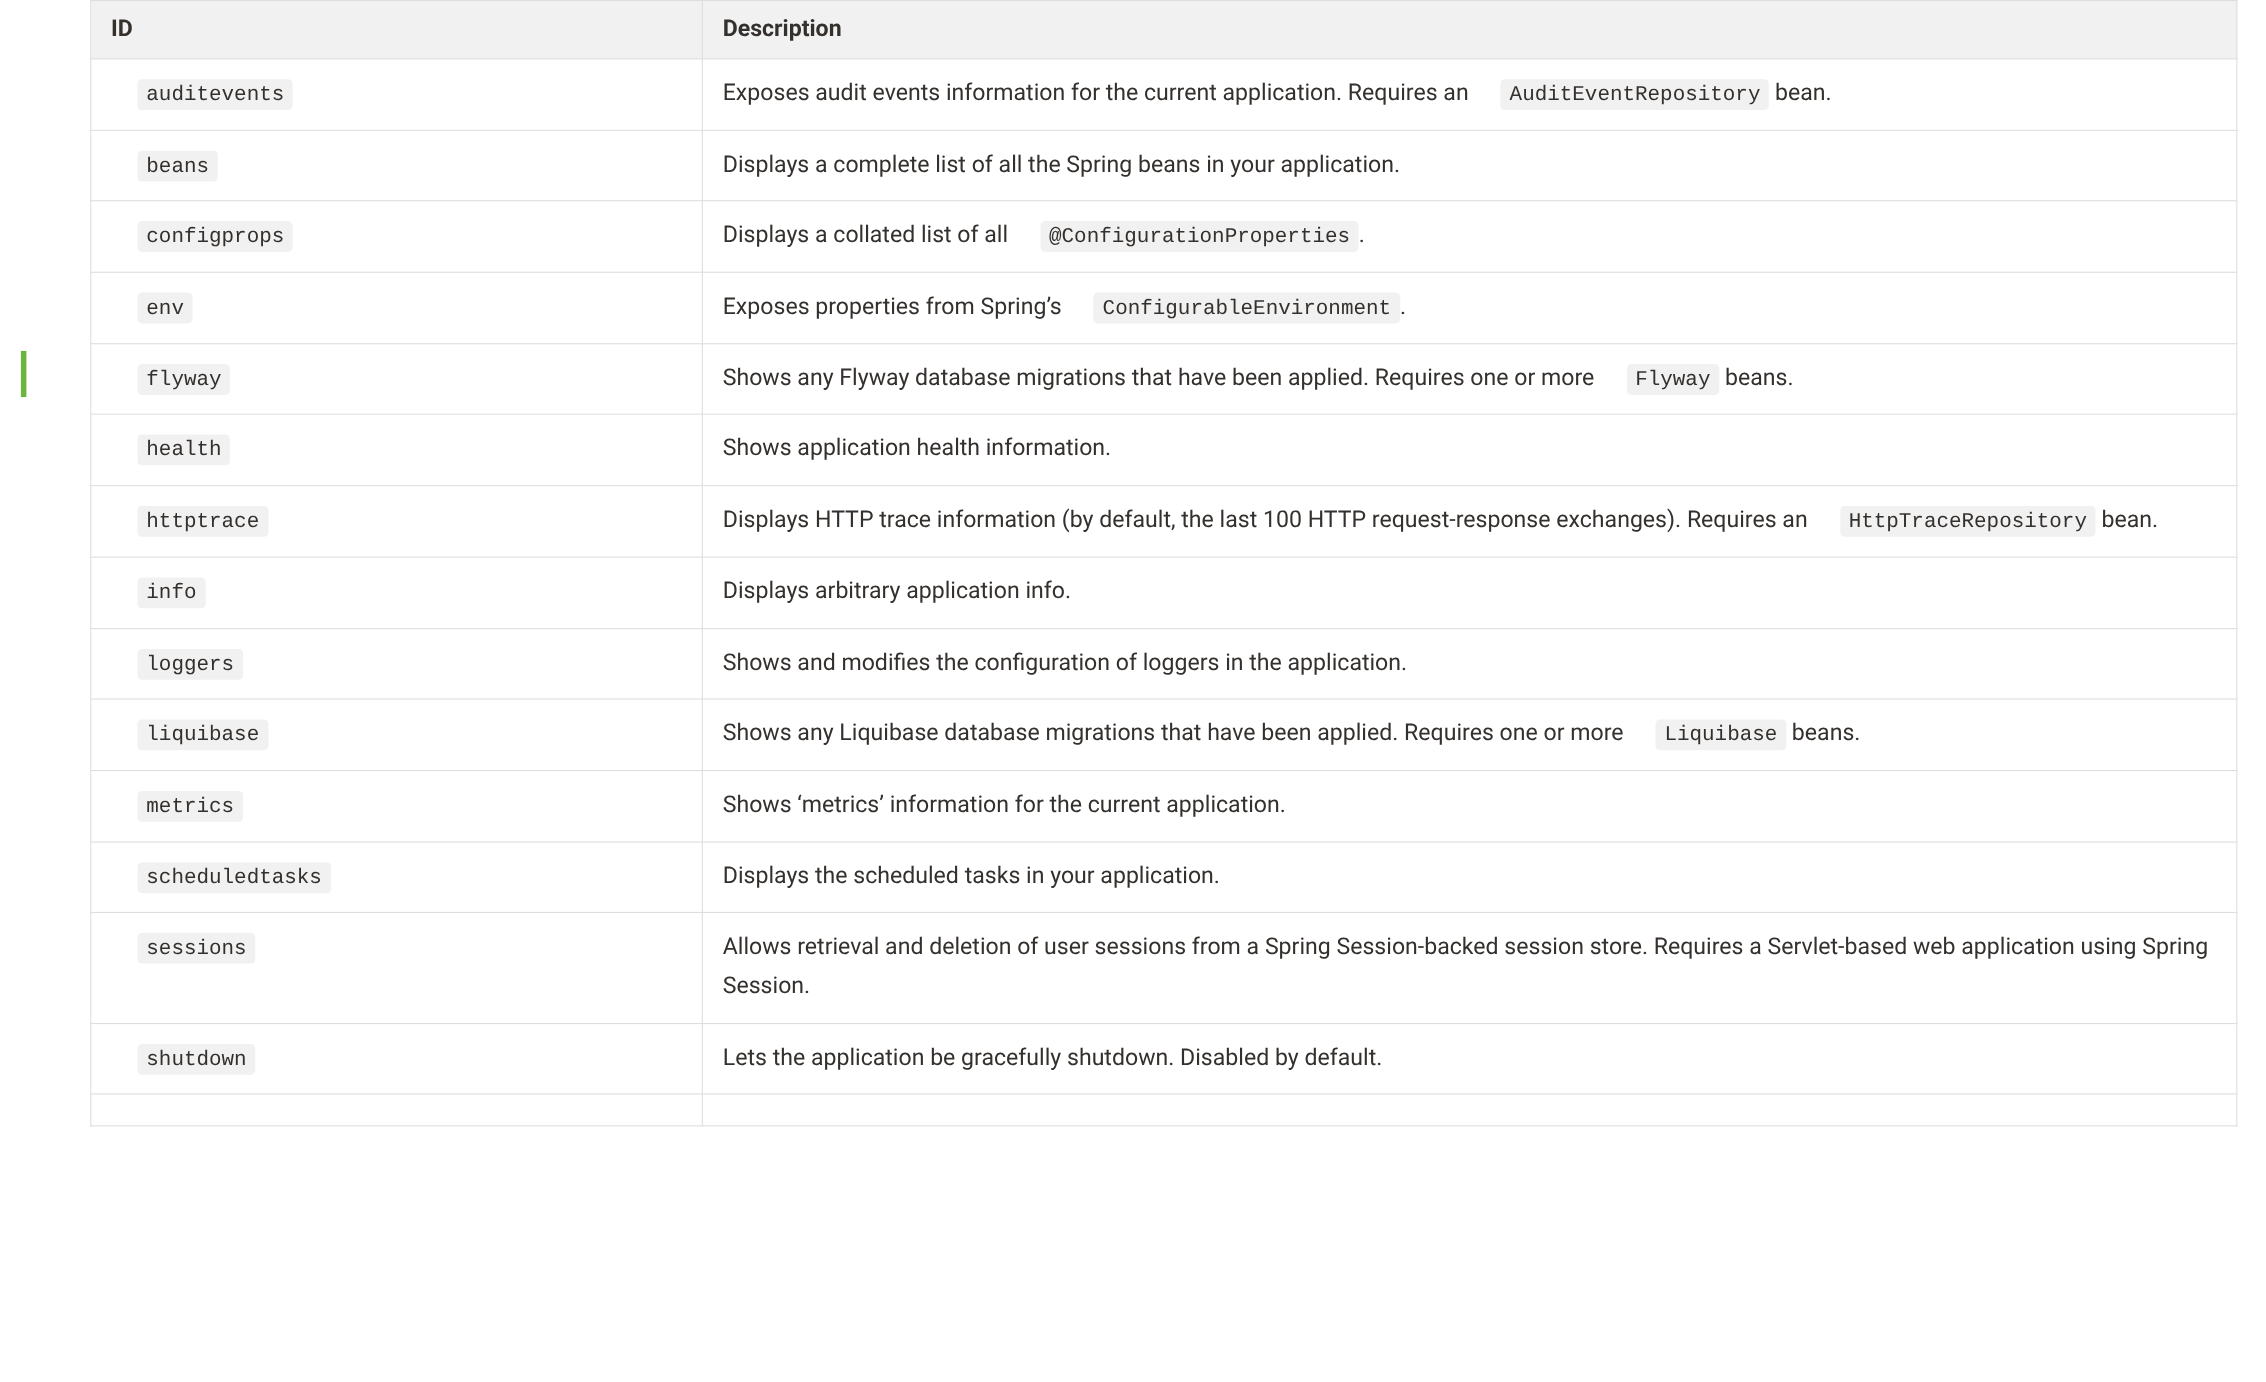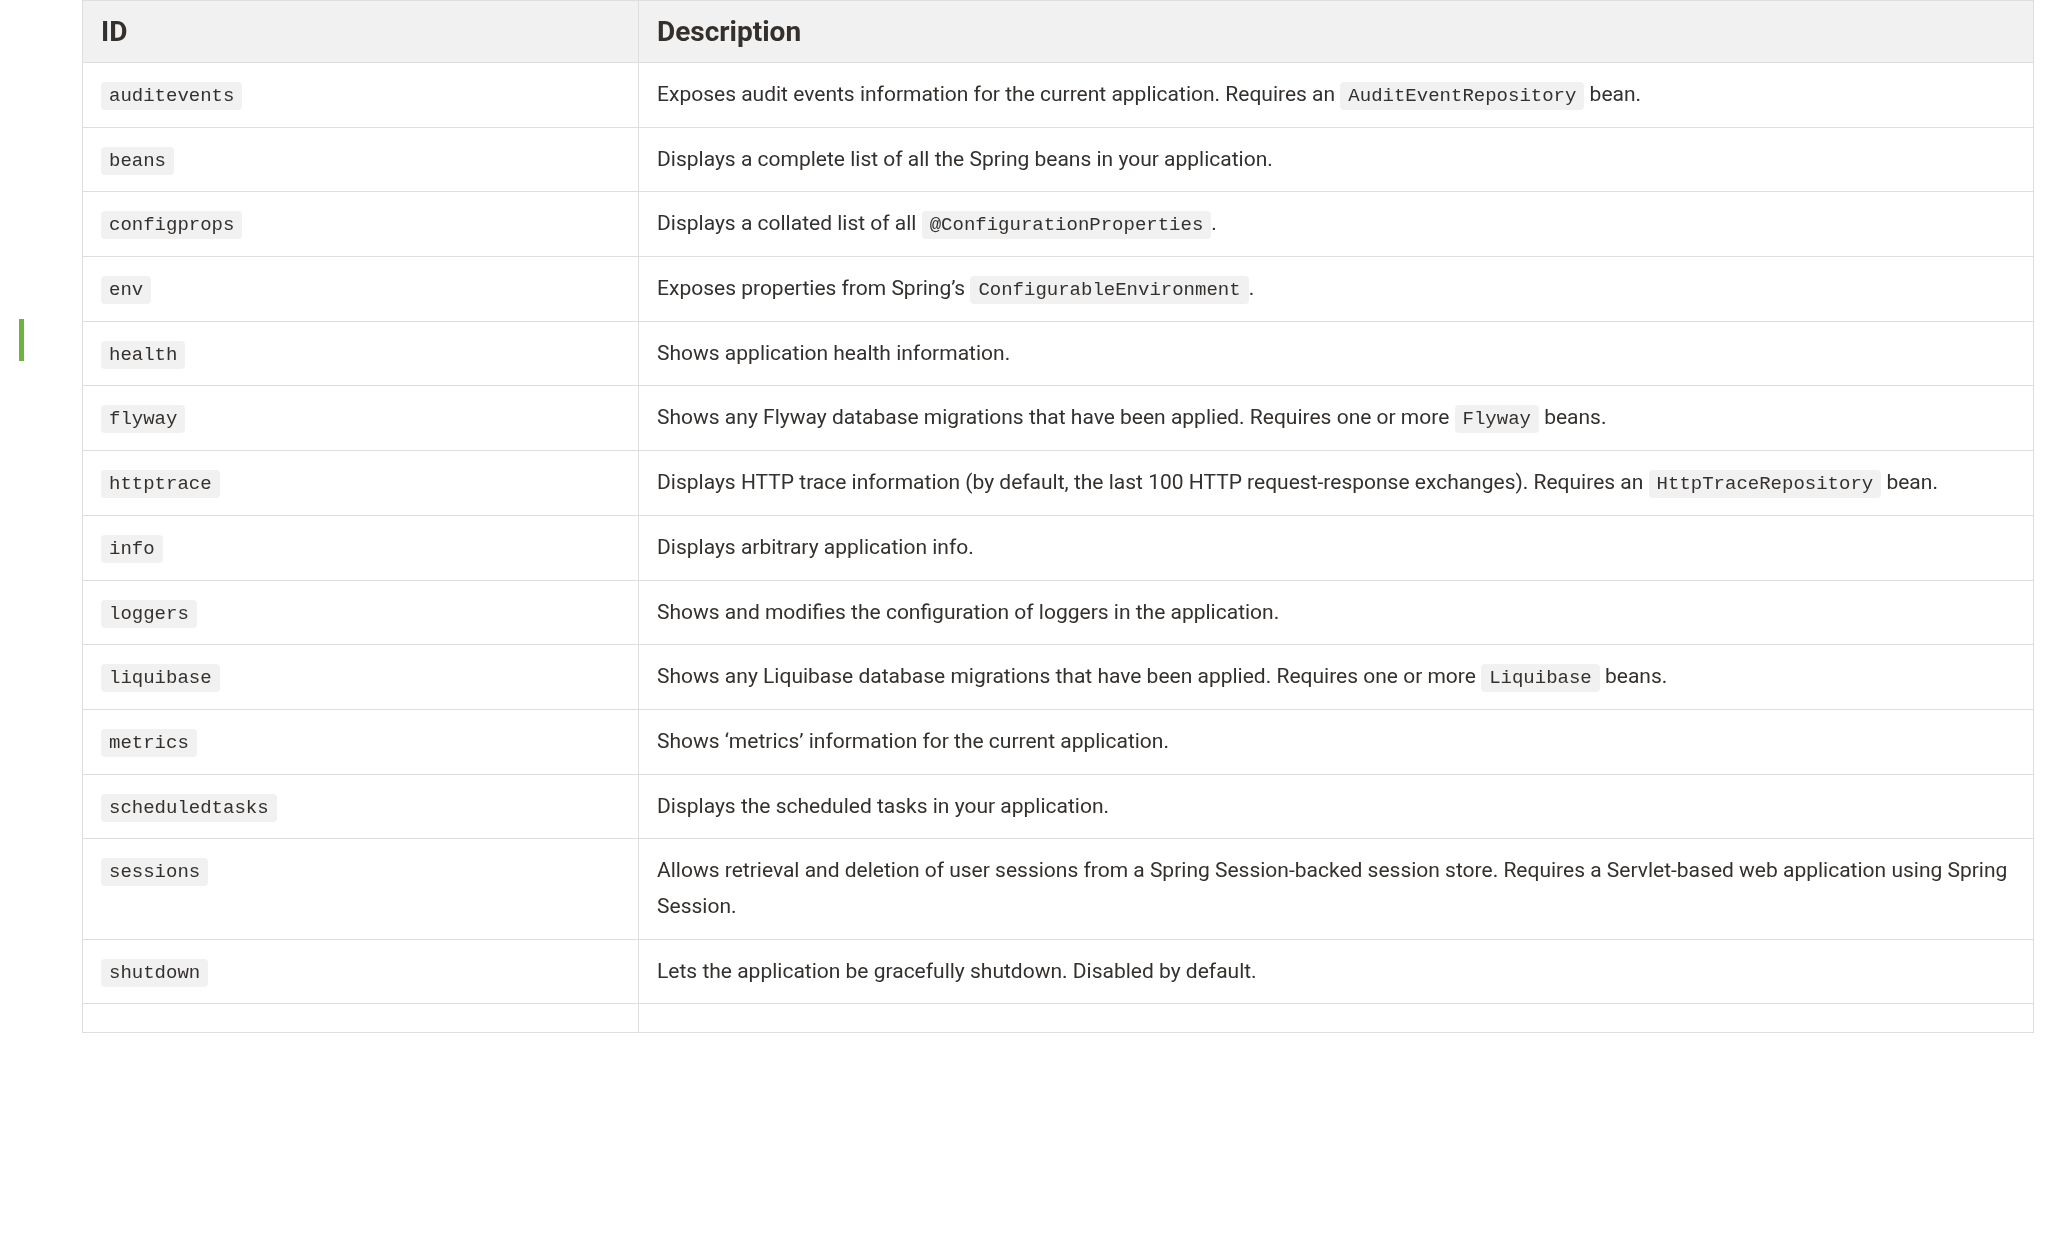--- a/index.html
+++ b/index.html
@@ -34,37 +34,38 @@
     }
     table.endpoints col.col-id { width: 28.5%; }
     table.endpoints col.col-desc { width: 71.5%; }
     table.endpoints thead th {
       background: #f1f1f1;
       text-align: left;
       font-weight: 700;
       padding: 14px 18px;
       border: 1px solid #dedede;
       color: #34302d;
-      font-size: 28px;
+      font-size: 21px;
     }
     table.endpoints tbody td {
       border: 1px solid #dedede;
       padding: 14px 18px;
       vertical-align: top;
       line-height: 1.7;
       color: #34302d;
       background: #fff;
     }
     code.chip {
       font-family: "SFMono-Regular", Consolas, "Liberation Mono", Menlo, monospace;
       background: #f1f1f1;
       color: #34302d;
       padding: 3px 8px;
       border-radius: 4px;
       font-size: 19px;
+      margin-left: 24px;
     }
     td .text-node { display: inline; }
   </style>
 </head>
 <body>
 
 <div class="page">
   <div class="left-marker"></div>
 
   <table class="endpoints">
@@ -90,26 +91,26 @@
         </tr>
         <tr>
           <td><code class="chip">configprops</code></td>
           <td><span class="text-node">Displays a collated list of all </span><code class="chip">@ConfigurationProperties</code><span class="text-node">.</span></td>
         </tr>
         <tr>
           <td><code class="chip">env</code></td>
           <td><span class="text-node">Exposes properties from Spring’s </span><code class="chip">ConfigurableEnvironment</code><span class="text-node">.</span></td>
         </tr>
         <tr>
+          <td><code class="chip">flyway</code></td>
+          <td><span class="text-node">Shows any Flyway database migrations that have been applied. Requires one or more </span><code class="chip">Flyway</code><span class="text-node"> beans.</span></td>
+        </tr>
+        <tr>
           <td><code class="chip">health</code></td>
           <td><span class="text-node">Shows application health information.</span></td>
-        </tr>
-        <tr>
-          <td><code class="chip">flyway</code></td>
-          <td><span class="text-node">Shows any Flyway database migrations that have been applied. Requires one or more </span><code class="chip">Flyway</code><span class="text-node"> beans.</span></td>
         </tr>
         <tr>
           <td><code class="chip">httptrace</code></td>
           <td><span class="text-node">Displays HTTP trace information (by default, the last 100 HTTP request-response exchanges). Requires an </span><code class="chip">HttpTraceRepository</code><span class="text-node"> bean.</span></td>
         </tr>
         <tr>
           <td><code class="chip">info</code></td>
           <td><span class="text-node">Displays arbitrary application info.</span></td>
         </tr>
         <tr>

